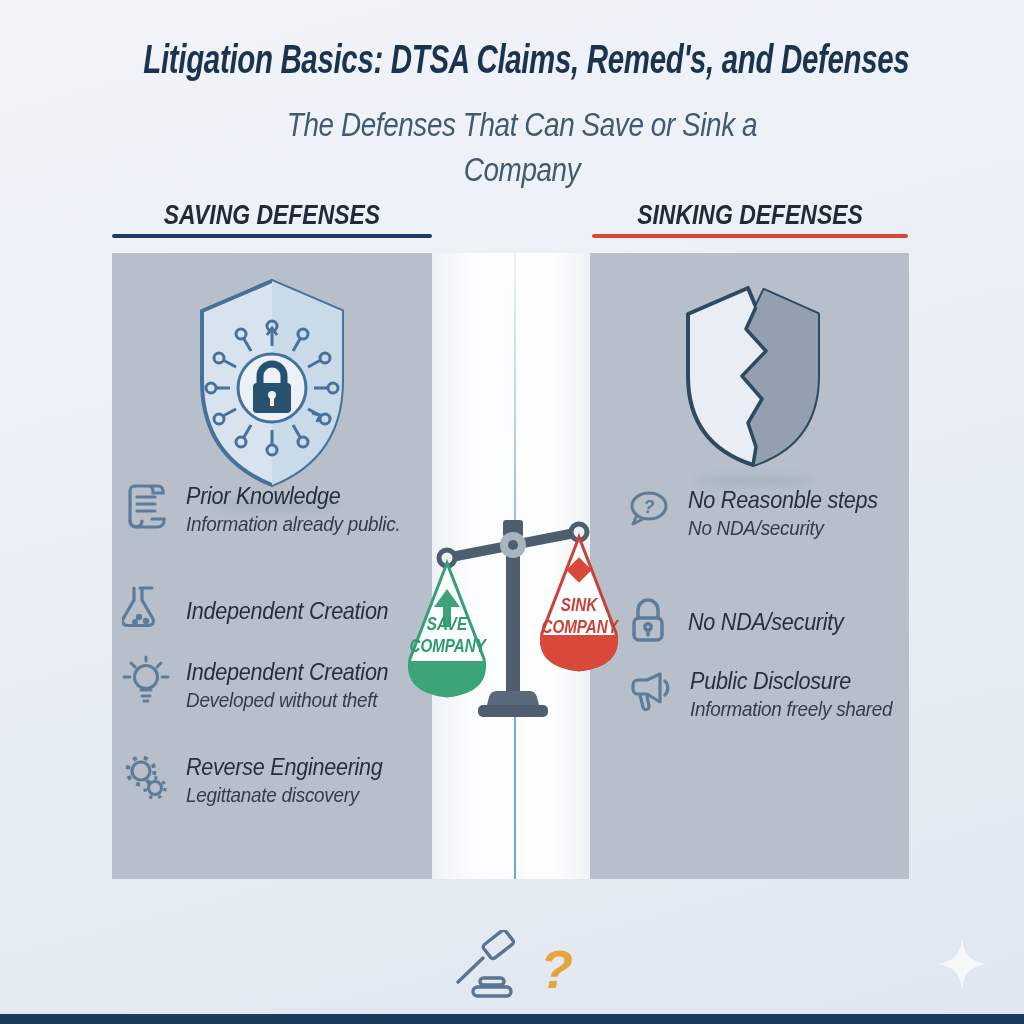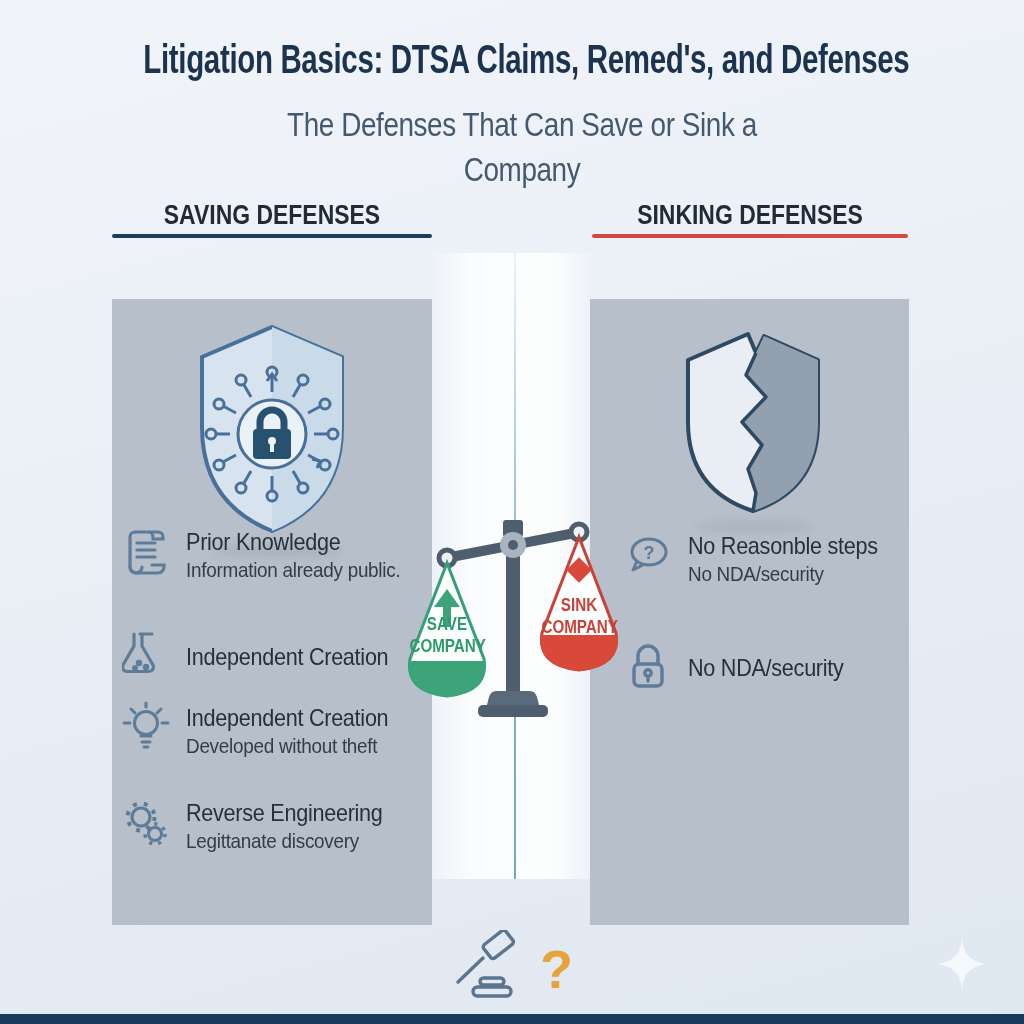--- a/index.html
+++ b/index.html
@@ -1,32 +1,32 @@
 <!DOCTYPE html>
 <html><head>
 <meta charset="utf-8">
 <style>
   html,body{margin:0;padding:0;}
   .canvas{position:relative;width:1024px;height:1024px;overflow:hidden;
     background:linear-gradient(165deg,#f1f5fa 0%,#eaeff6 45%,#dfe7f0 100%);
-    font-family:"Liberation Sans",sans-serif;}
+    font-family:"Liberation Sans",sans-serif;font-style:italic;}
   .title{position:absolute;top:36px;left:0;width:1024px;text-align:center;
     font-size:41px;font-weight:700;color:#1c3350;white-space:nowrap;
     transform:scaleX(0.72);transform-origin:512px center;letter-spacing:-0.5px;}
   .subtitle{position:absolute;top:102px;left:212px;width:620px;text-align:center;
     font-size:34px;font-weight:400;color:#44596f;line-height:1.32;
     transform:scaleX(0.82);transform-origin:center top;letter-spacing:-0.5px;}
   .col-header{position:absolute;top:200px;width:320px;text-align:center;
     font-size:27px;font-weight:700;color:#202b37;letter-spacing:0px;
     transform:scaleX(0.85);transform-origin:center top;}
   .hdr-left{left:112px;} .hdr-right{left:590px;}
   .underline{position:absolute;top:234px;height:4px;border-radius:2px;}
   .ul-left{left:112px;width:320px;background:#1e3c5f;}
   .ul-right{left:592px;width:316px;background:#d2493e;}
-  .panel{position:absolute;top:253px;height:626px;background:#b7c0ca;margin-top:46px;}
+  .panel{position:absolute;top:253px;height:626px;background:#b7c0ca;}
   .panel-left{left:112px;width:320px;}
   .panel-right{left:590px;width:319px;}
   .center-strip{position:absolute;left:432px;top:253px;width:158px;height:626px;
     background:linear-gradient(90deg,#eef2f7 0%,#fbfcfe 25%,#fdfefe 75%,#eef2f7 100%);}
   .divider{position:absolute;left:514px;top:253px;width:2px;height:626px;
     background:linear-gradient(180deg,rgba(140,185,220,0.15),#7fb0d8 55%,#6fa7cf 100%);}
   .shield-wrap{position:absolute;}
   .item{position:absolute;display:flex;align-items:center;gap:16px;}
   .item .ic{flex:0 0 auto;}
   .itxt{transform:scaleX(0.9);transform-origin:left center;width:270px;}
@@ -201,20 +201,33 @@
           <circle cx="24" cy="32" r="3.2"></circle>
             <line x1="24" y1="35" x2="24" y2="40"></line>
         </svg>
       </span>
       <div class="itxt">
         <div class="t">No NDA/security</div>
 
       </div>
     </div>
 
+    <div class="item" style="left:34px;top:413px;">
+      <span class="ic">
+        <svg width="50" height="50" viewBox="0 0 50 50" fill="none" stroke="#5e7b97" stroke-width="3.2" stroke-linecap="round" stroke-linejoin="round">
+          <path d="M36,7 v28 l-13,-8 h-9 a5,5 0 0 1 -5,-5 v-4 a5,5 0 0 1 5,-5 h9 z"></path>
+          <path d="M16,28 l3,12 a3,3 0 0 0 6,-1 l-2,-10"></path>
+          <path d="M41,14 a10,10 0 0 1 0,14"></path>
+        </svg>
+      </span>
+      <div class="itxt">
+        <div class="t">Public Disclosure</div>
+        <div class="s">Information freely shared</div>
+      </div>
+    </div>
 
   </div>
 
   <svg class="scale-svg" viewBox="0 0 230 240">
     <rect x="106" y="38" width="14" height="172" rx="2" fill="#4e5e6e"></rect>
     <rect x="103" y="25" width="20" height="17" rx="3" fill="#4e5e6e"></rect>
     <line x1="46" y1="63" x2="180" y2="37" stroke="#4e5e6e" stroke-width="10" stroke-linecap="round"></line>
     <circle cx="113" cy="50" r="13" fill="#aab4bf"></circle>
     <circle cx="113" cy="50" r="5" fill="#4e5e6e"></circle>
     <circle cx="47" cy="63" r="8" fill="#eef1f4" stroke="#4e5e6e" stroke-width="5"></circle>

